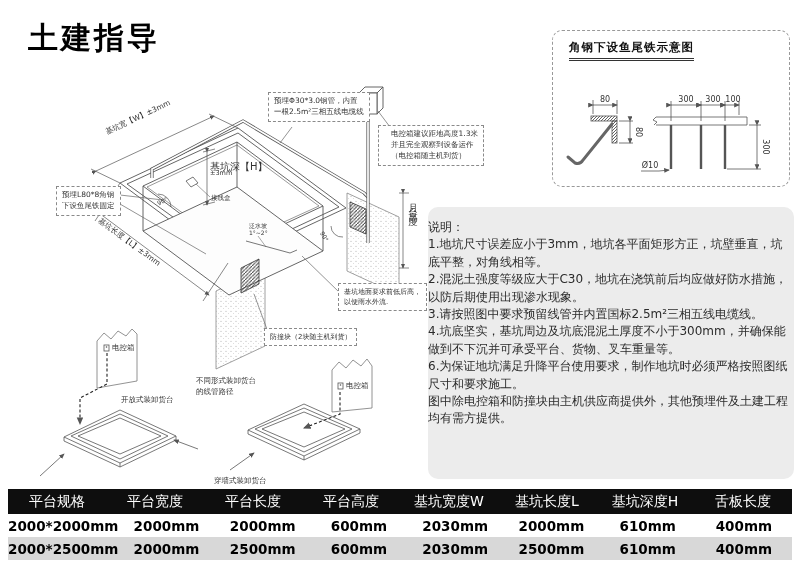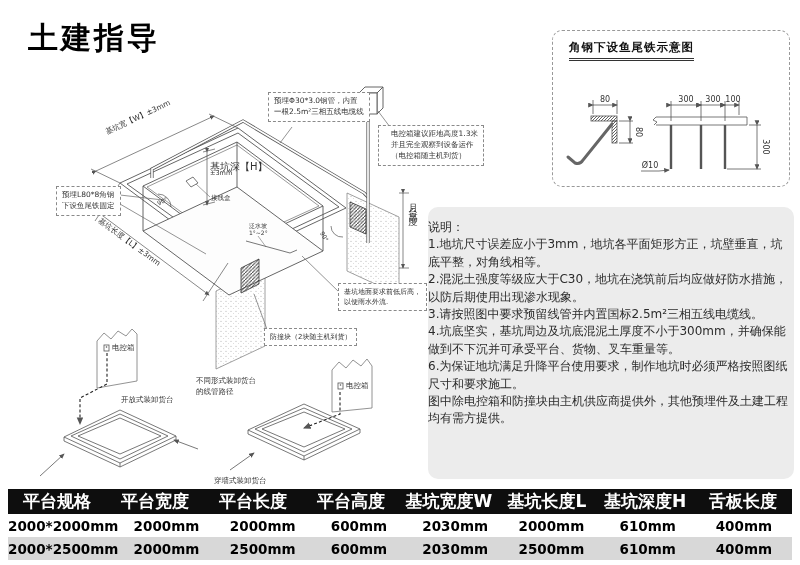--- a/index.html
+++ b/index.html
@@ -31,21 +31,21 @@
   
   #notes { left:428px; top:207px; width:366px; height:272px; background:#ececec; border-radius:10px;
     padding:12px 0; font-size:12px; line-height:1.45; color:#2b2b2b; overflow:hidden; }
   #notes .n-line { margin:0; }
 
   
   #spec-table { left:8px; top:489px; width:784px; }
   .trow { display:flex; width:100%; }
   .trow > div { flex:1; display:flex; align-items:center; justify-content:center; }
   .thead { background:#0e0e0e; height:25px; }
-  .thead > div { color:#fff; font-size:17px; font-weight:bold;text-align:center; }
+  .thead > div { color:#fff; font-size:14px; font-weight:normal;text-align:center; }
   .tdata { height:23px;justify-content:flex-end; }
   .tdata > div { color:#000; font-size:13.5px; font-weight:bold; }
   .row-even { background:#fff; }
   .row-odd { background:#d8d8d8; }
 </style>
 </head>
 <body>
 
 <div id="stage">
 

